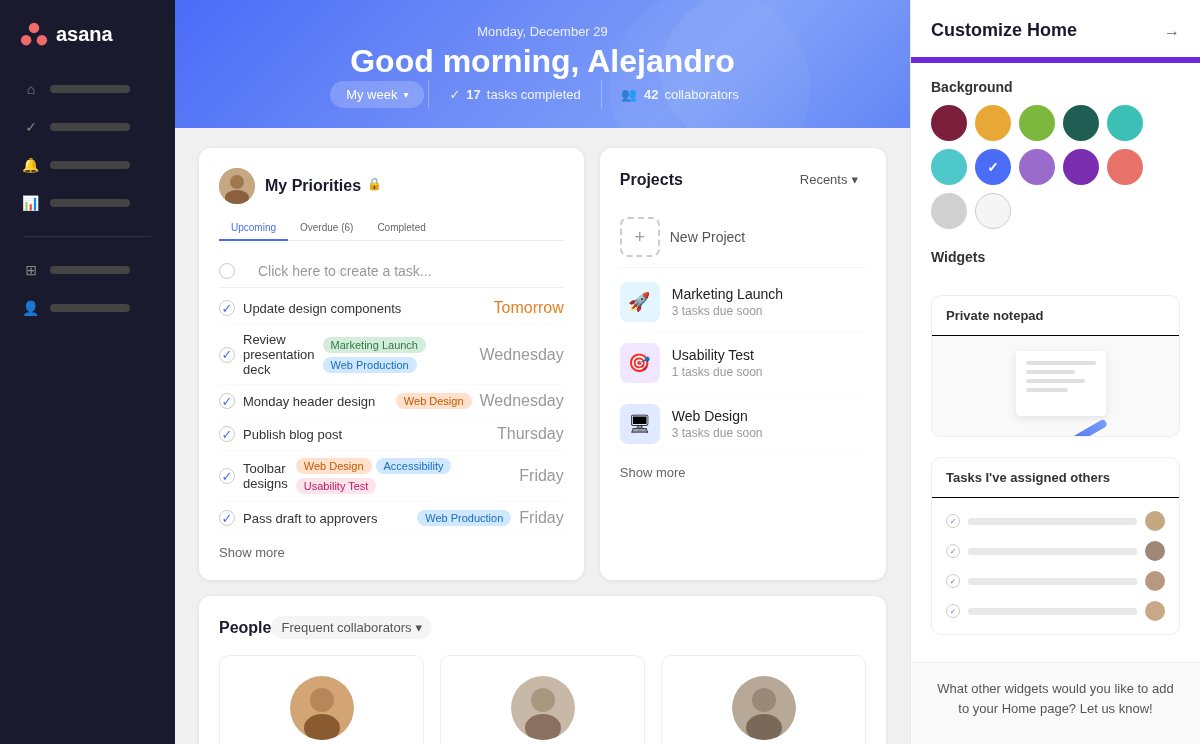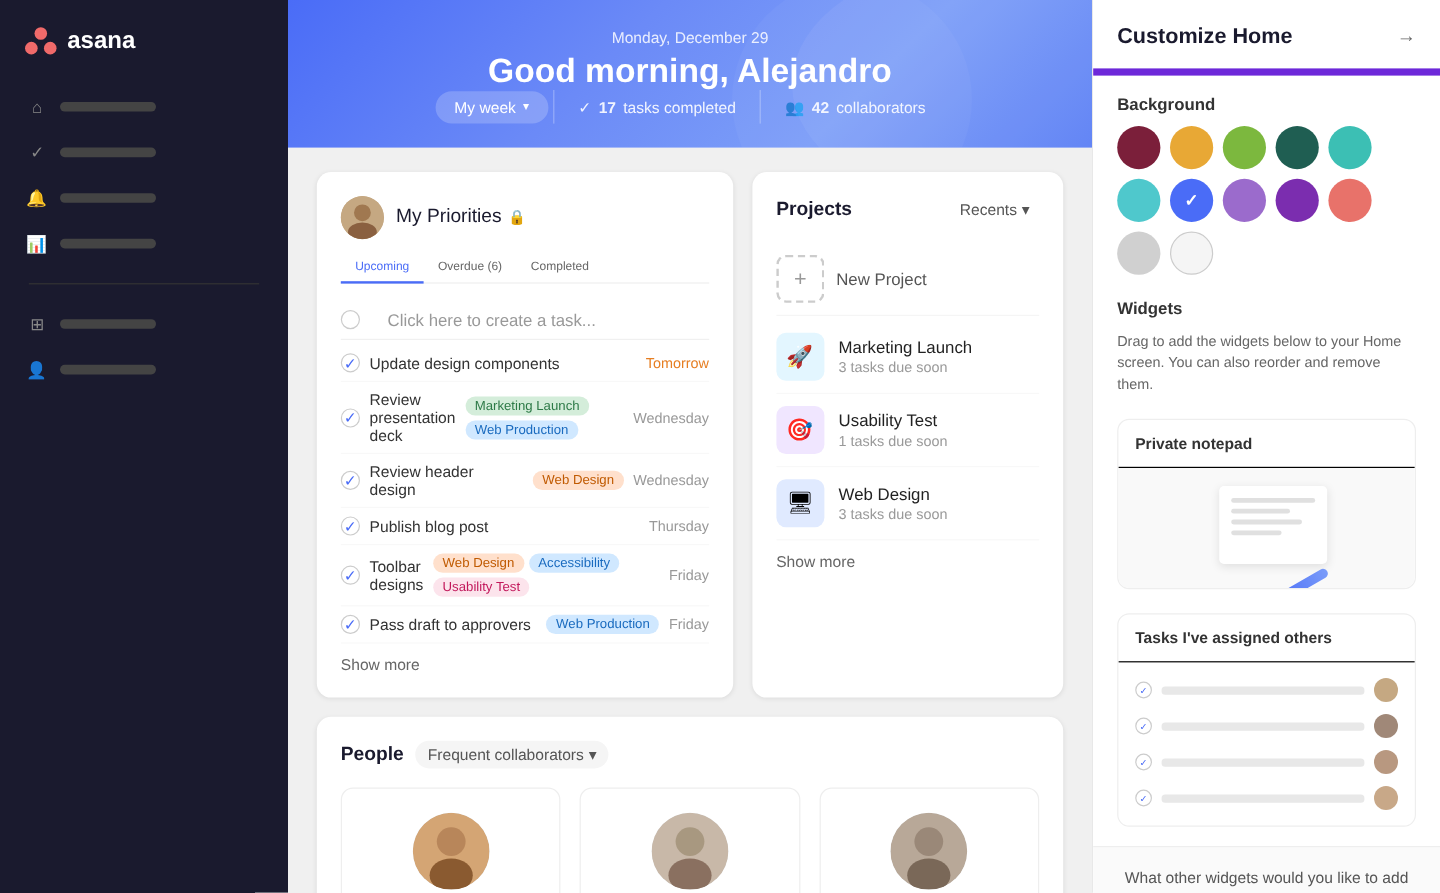--- a/index.html
+++ b/index.html
@@ -1,20 +1,20 @@
 <!DOCTYPE html>
 <html><head>
   <meta charset="utf-8">
   <style>
     * { box-sizing: border-box; margin: 0; padding: 0; }
     body { font-family: -apple-system, BlinkMacSystemFont, 'Segoe UI', sans-serif; background: #f5f5f5; display: flex; width: 1200px; height: 744px; overflow: hidden; }
 
     
     .sidebar {
-      width: 240px;
+      width: 175px;
       background: #1a1a2e;
       height: 100%;
       display: flex;
       flex-direction: column;
       padding: 20px 0;
       flex-shrink: 0;
     }
     .sidebar-logo {
       display: flex;
       align-items: center;
@@ -91,21 +91,21 @@
       position: absolute;
       right: 100px;
       bottom: -60px;
       width: 200px;
       height: 200px;
       background: rgba(255,255,255,0.04);
       border-radius: 50%;
     }
     .header-title-area { text-align: center; }
     .header-date { color: rgba(255,255,255,0.85); font-size: 13px; margin-bottom: 4px; }
-    .header-greeting { color: #fff; font-size: 28px; font-weight: 600; }
+    .header-greeting { color: #fff; font-size: 32px; font-weight: 600; }
     .header-stats {
       display: flex;
       justify-content: center;
       align-items: center;
       gap: 0;
     }
     .stat-pill {
       background: rgba(255,255,255,0.2);
       border-radius: 20px;
       padding: 6px 16px;
@@ -167,24 +167,24 @@
       overflow: hidden;
       flex-shrink: 0;
       display: flex;
       align-items: center;
       justify-content: center;
     }
     .avatar-sm svg { width: 36px; height: 36px; }
     .card-title-area { flex: 1; }
     .card-title {
       font-size: 16px;
-      font-weight: 400;
+      font-weight: 700;
       color: #1a1a2e;
       display: flex;
-      align-items: center;
+      align-items: flex-start;
       gap: 6px;
     }
     .lock-icon { color: #999; font-size: 12px; }
     .card-tabs {
       display: flex;
       gap: 0;
       border-bottom: 1px solid #eee;
       margin-bottom: 14px;
     }
     .tab {
@@ -234,21 +234,21 @@
     .tag {
       padding: 2px 8px;
       border-radius: 10px;
       font-size: 11px;
       font-weight: 500;
     }
     .tag-green { background: #d4edda; color: #2d7a47; }
     .tag-blue { background: #d0e8ff; color: #1a6bbf; }
     .tag-orange { background: #ffe0cc; color: #c05a00; }
     .tag-pink { background: #fce4ec; color: #c2185b; }
-    .task-date { color: #999; font-size: 12px; white-space: nowrap; text-align: center; }
+    .task-date { color: #999; font-size: 16px; white-space: nowrap; text-align: center; }
     .task-date.tomorrow { color: #e67e22; }
     .show-more { color: #666; font-size: 13px; cursor: pointer; margin-top: 10px; }
 
     
     .projects-card {
       background: #fff;
       border-radius: 12px;
       padding: 20px;
       flex: 1;
       box-shadow: 0 1px 4px rgba(0,0,0,0.08);
@@ -319,21 +319,21 @@
     
     .people-section {
       background: #fff;
       border-radius: 12px;
       padding: 20px;
       box-shadow: 0 1px 4px rgba(0,0,0,0.08);
     }
     .people-header {
       display: flex;
       align-items: center;
-      gap: 10px;
+      gap: 0;
       margin-bottom: 16px;
     }
     .people-title { font-size: 16px; font-weight: 600; color: #1a1a2e; }
     .freq-btn {
       display: flex;
       align-items: center;
       gap: 4px;
       font-size: 13px;
       color: #555;
       cursor: pointer;
@@ -599,21 +599,21 @@
           <div class="task-check">✓</div>
           <div class="task-name">Review presentation deck</div>
           <div class="task-tags">
             <span class="tag tag-green">Marketing Launch</span>
             <span class="tag tag-blue">Web Production</span>
           </div>
           <div class="task-date">Wednesday</div>
         </div>
         <div class="task-row">
           <div class="task-check">✓</div>
-          <div class="task-name">Review header design</div>
+          <div class="task-name">Monday header design</div>
           <div class="task-tags">
             <span class="tag tag-orange">Web Design</span>
           </div>
           <div class="task-date">Wednesday</div>
         </div>
         <div class="task-row">
           <div class="task-check">✓</div>
           <div class="task-name">Publish blog post</div>
           <div class="task-date">Thursday</div>
         </div>
@@ -739,21 +739,20 @@
         <div class="color-swatch" style="background:#9B6BCC;"></div>
         <div class="color-swatch" style="background:#7B2DAF;"></div>
         <div class="color-swatch" style="background:#E8726A;"></div>
         <div class="color-swatch" style="background:#D0D0D0;"></div>
         <div class="color-swatch" style="background:#F5F5F5;border:1px solid #ccc;"></div>
       </div>
     </div>
 
     <div>
       <div class="section-label">Widgets</div>
-      <div class="widgets-desc">Drag to add the widgets below to your Home screen. You can also reorder and remove them.</div>
     </div>
 
     <div class="widget-card">
       <div class="widget-card-title">Private notepad</div>
       <div class="notepad-preview">
         <div class="notepad-visual">
           <div class="notepad-bg">
             <div class="notepad-line"></div>
             <div class="notepad-line" style="width:70%"></div>
             <div class="notepad-line" style="width:85%"></div>

